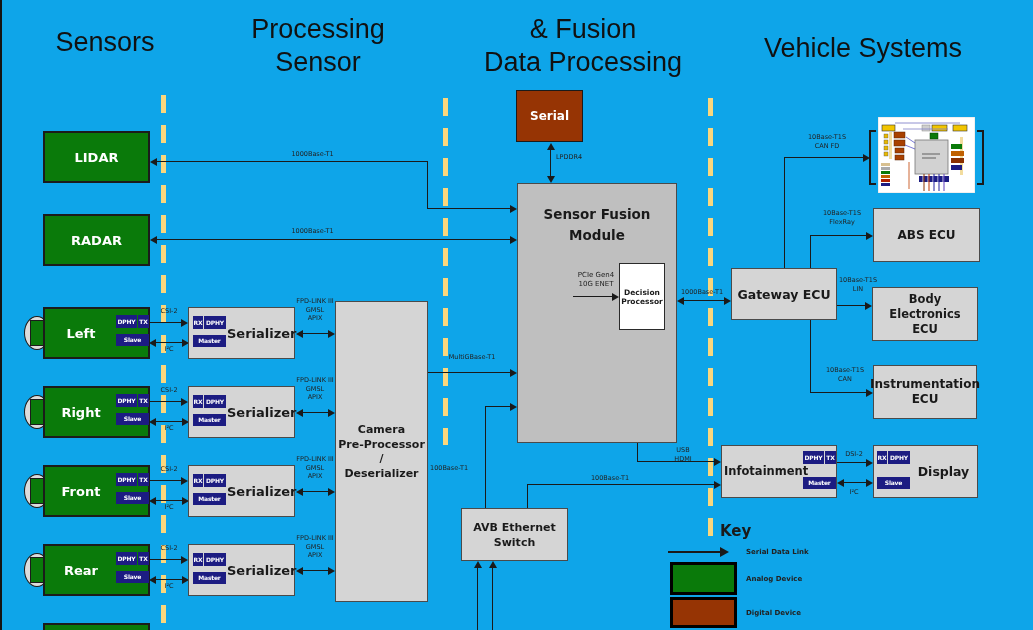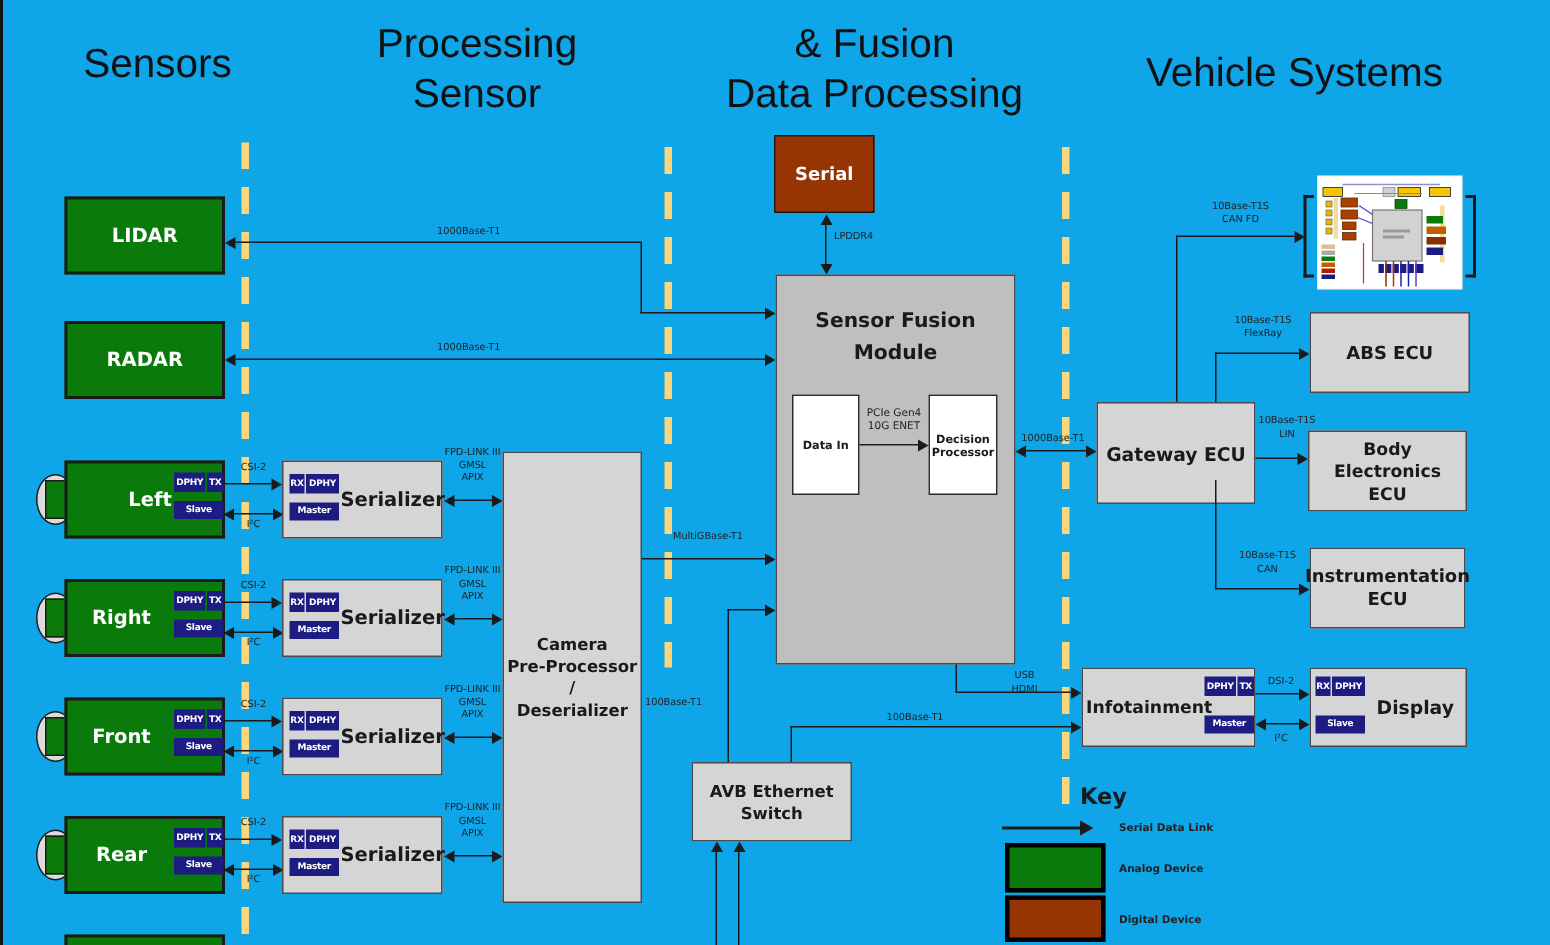--- a/index.html
+++ b/index.html
@@ -77,21 +77,21 @@
 
   <div class="ah l" style="left:150px;top:236px;"></div>
   <div class="ln" style="left:157px;top:239px;width:353px;height:1px;"></div>
   <div class="ah r" style="left:510px;top:236px;"></div>
   <div class="lbl" style="left:270px;top:227px;width:85px;">1000Base-T1</div>
 
   <div class="row" style="top:307px;">
     <div class="lens" style="left:24px;top:9px;width:26px;height:34px;"></div>
     <div class="barrel" style="left:30px;top:13px;width:15px;height:26px;"></div>
     <div class="gbox" style="left:43px;top:0;width:107px;height:52px;">
-      <div class="cap" style="width:72px;padding-left:19px;">Left</div>
+      <div class="cap" style="width:72px;">Left</div>
     </div>
     <div class="chip" style="left:116px;top:8px;height:13px;">
       <span style="width:21px;">DPHY</span>
         <span style="width:11px;">TX</span>
     </div>
     <div class="chip h12" style="left:116px;top:27px;height:12px;">
       <span style="width:33px;">Slave</span>
     </div>
     <div class="lbl" style="left:150px;top:0;width:38px;">CSI-2</div>
     <div class="ln" style="left:150px;top:15px;width:31px;height:1px;"></div>
@@ -256,23 +256,20 @@
   <div class="ah u" style="left:547px;top:143px;"></div>
   <div class="ln" style="left:550px;top:150px;width:1px;height:27px;"></div>
   <div class="ah d" style="left:547px;top:176px;"></div>
   <div class="lbl" style="left:556px;top:153px;">LPDDR4</div>
 
   <div class="fusion" style="left:517px;top:183px;width:160px;height:260px;">
     <div style="position:absolute;left:0;top:20px;width:100%;text-align:center;font-weight:bold;font-size:13.5px;line-height:21px;">
       <div>Sensor Fusion</div>
       <div>Module</div>
     </div>
-    <div class="wbox" style="left:10px;top:79px;width:45px;height:67px;">
-      <div>Data In</div>
-    </div>
     <div class="wbox" style="left:101px;top:79px;width:46px;height:67px;">
       <div>Decision</div>
       <div>Processor</div>
     </div>
     <div class="lbl" style="left:56px;top:87px;width:44px;font-size:7px;line-height:9px;">
       <div>PCIe Gen4</div>
       <div>10G ENET</div>
     </div>
     <div class="ln" style="left:55px;top:112px;width:39px;height:1px;background:#1a1a1a;"></div>
     <div class="ah r" style="left:94px;top:109px;"></div>
@@ -303,21 +300,21 @@
   <div class="ah u" style="left:474px;top:561px;"></div>
   <div class="ln" style="left:477px;top:568px;width:1px;height:62px;"></div>
   <div class="ah u" style="left:489px;top:561px;"></div>
   <div class="ln" style="left:492px;top:568px;width:1px;height:62px;"></div>
 
   <div class="ah l" style="left:677px;top:297px;"></div>
   <div class="ln" style="left:684px;top:300px;width:40px;height:1px;"></div>
   <div class="ah r" style="left:724px;top:297px;"></div>
   <div class="lbl" style="left:666px;top:288px;width:72px;">1000Base-T1</div>
 
-  <div class="gray" style="left:731px;top:268px;width:106px;height:68px;font-size:12.5px;">Gateway ECU</div>
+  <div class="gray" style="left:731px;top:268px;width:106px;height:52px;font-size:12.5px;">Gateway ECU</div>
 
   <div class="ln" style="left:784px;top:157px;width:1px;height:111px;"></div>
   <div class="ln" style="left:784px;top:157px;width:79px;height:1px;"></div>
   <div class="ah r" style="left:863px;top:154px;"></div>
   <div class="lbl" style="left:789px;top:133px;width:76px;">
     <div>10Base-T1S</div>
     <div>CAN FD</div>
   </div>
 
   <div class="bracket" style="left:869px;top:130px;width:7px;height:55px;border:2px solid #1a1a1a;border-right:none;"></div>

